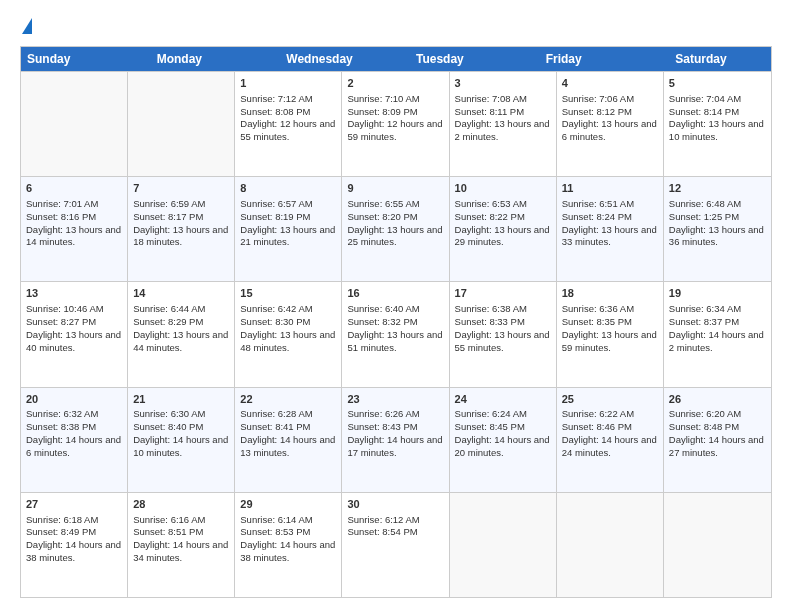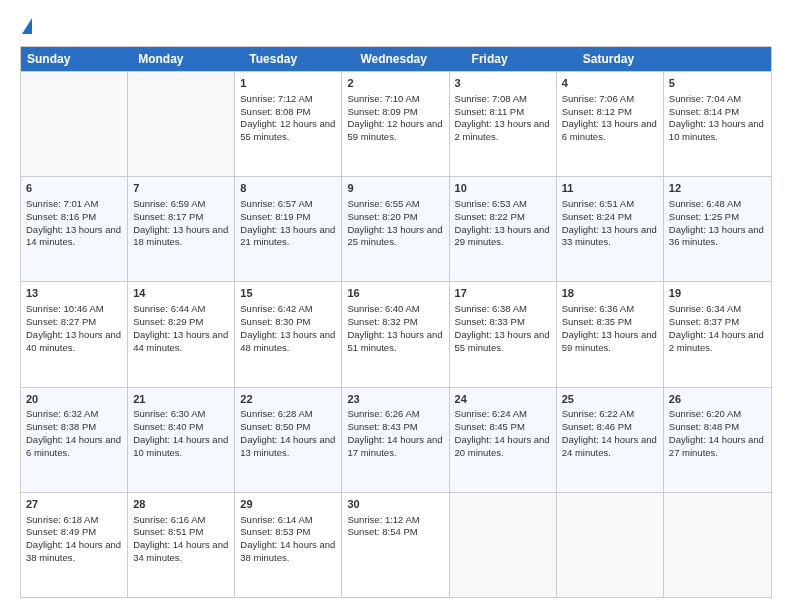--- a/index.html
+++ b/index.html
@@ -66,21 +66,21 @@
       color: #555;
     }
     .calendar {
       flex: 1;
       display: flex;
       flex-direction: column;
       border: 1px solid #ccc;
     }
     .cal-header {
       display: grid;
-      grid-template-columns: repeat(7, 1fr);
+      grid-template-columns: repeat(6, 1fr);
       background: #2a6fc4;
       gap: 28px;
     }
     .cal-header-cell {
       color: #fff;
       font-size: 12px;
       font-weight: bold;
       padding: 5px 6px;
       text-align: left;
     }
@@ -138,22 +138,22 @@
     <div class="title-block">
       <div class="month-title"></div>
       <div class="subtitle"></div>
     </div>
   </div>
 
   <div class="calendar">
     <div class="cal-header" id="cal-header">
         <div class="cal-header-cell">Sunday</div>
         <div class="cal-header-cell">Monday</div>
+        <div class="cal-header-cell">Wednesday</div>
         <div class="cal-header-cell">Tuesday</div>
-        <div class="cal-header-cell">Wednesday</div>
         <div class="cal-header-cell">Friday</div>
         <div class="cal-header-cell">Saturday</div>
       </div>
     <div class="cal-body" id="cal-body">
         <div class="cal-row">
           <div class="cal-cell empty"></div>
           <div class="cal-cell empty"></div>
           <div class="cal-cell"><span class="day-num">1</span><span>Sunrise: 7:12 AM</span><br><span>Sunset: 8:08 PM</span><br><span>Daylight: 12 hours and 55 minutes.</span></div>
           <div class="cal-cell"><span class="day-num">2</span><span>Sunrise: 7:10 AM</span><br><span>Sunset: 8:09 PM</span><br><span>Daylight: 12 hours and 59 minutes.</span></div>
           <div class="cal-cell"><span class="day-num">3</span><span>Sunrise: 7:08 AM</span><br><span>Sunset: 8:11 PM</span><br><span>Daylight: 13 hours and 2 minutes.</span></div>
@@ -174,30 +174,30 @@
           <div class="cal-cell"><span class="day-num">14</span><span>Sunrise: 6:44 AM</span><br><span>Sunset: 8:29 PM</span><br><span>Daylight: 13 hours and 44 minutes.</span></div>
           <div class="cal-cell"><span class="day-num">15</span><span>Sunrise: 6:42 AM</span><br><span>Sunset: 8:30 PM</span><br><span>Daylight: 13 hours and 48 minutes.</span></div>
           <div class="cal-cell"><span class="day-num">16</span><span>Sunrise: 6:40 AM</span><br><span>Sunset: 8:32 PM</span><br><span>Daylight: 13 hours and 51 minutes.</span></div>
           <div class="cal-cell"><span class="day-num">17</span><span>Sunrise: 6:38 AM</span><br><span>Sunset: 8:33 PM</span><br><span>Daylight: 13 hours and 55 minutes.</span></div>
           <div class="cal-cell"><span class="day-num">18</span><span>Sunrise: 6:36 AM</span><br><span>Sunset: 8:35 PM</span><br><span>Daylight: 13 hours and 59 minutes.</span></div>
           <div class="cal-cell"><span class="day-num">19</span><span>Sunrise: 6:34 AM</span><br><span>Sunset: 8:37 PM</span><br><span>Daylight: 14 hours and 2 minutes.</span></div>
         </div>
         <div class="cal-row">
           <div class="cal-cell"><span class="day-num">20</span><span>Sunrise: 6:32 AM</span><br><span>Sunset: 8:38 PM</span><br><span>Daylight: 14 hours and 6 minutes.</span></div>
           <div class="cal-cell"><span class="day-num">21</span><span>Sunrise: 6:30 AM</span><br><span>Sunset: 8:40 PM</span><br><span>Daylight: 14 hours and 10 minutes.</span></div>
-          <div class="cal-cell"><span class="day-num">22</span><span>Sunrise: 6:28 AM</span><br><span>Sunset: 8:50 PM</span><br><span>Daylight: 14 hours and 13 minutes.</span></div>
+          <div class="cal-cell"><span class="day-num">22</span><span>Sunrise: 6:28 AM</span><br><span>Sunset: 8:41 PM</span><br><span>Daylight: 14 hours and 13 minutes.</span></div>
           <div class="cal-cell"><span class="day-num">23</span><span>Sunrise: 6:26 AM</span><br><span>Sunset: 8:43 PM</span><br><span>Daylight: 14 hours and 17 minutes.</span></div>
           <div class="cal-cell"><span class="day-num">24</span><span>Sunrise: 6:24 AM</span><br><span>Sunset: 8:45 PM</span><br><span>Daylight: 14 hours and 20 minutes.</span></div>
           <div class="cal-cell"><span class="day-num">25</span><span>Sunrise: 6:22 AM</span><br><span>Sunset: 8:46 PM</span><br><span>Daylight: 14 hours and 24 minutes.</span></div>
           <div class="cal-cell"><span class="day-num">26</span><span>Sunrise: 6:20 AM</span><br><span>Sunset: 8:48 PM</span><br><span>Daylight: 14 hours and 27 minutes.</span></div>
         </div>
         <div class="cal-row">
           <div class="cal-cell"><span class="day-num">27</span><span>Sunrise: 6:18 AM</span><br><span>Sunset: 8:49 PM</span><br><span>Daylight: 14 hours and 38 minutes.</span></div>
           <div class="cal-cell"><span class="day-num">28</span><span>Sunrise: 6:16 AM</span><br><span>Sunset: 8:51 PM</span><br><span>Daylight: 14 hours and 34 minutes.</span></div>
           <div class="cal-cell"><span class="day-num">29</span><span>Sunrise: 6:14 AM</span><br><span>Sunset: 8:53 PM</span><br><span>Daylight: 14 hours and 38 minutes.</span></div>
-          <div class="cal-cell"><span class="day-num">30</span><span>Sunrise: 1:12 AM</span><br><span>Sunset: 8:54 PM</span><br></div>
+          <div class="cal-cell"><span class="day-num">30</span><span>Sunrise: 6:12 AM</span><br><span>Sunset: 8:54 PM</span><br></div>
           <div class="cal-cell empty"></div>
           <div class="cal-cell empty"></div>
           <div class="cal-cell empty"></div>
         </div>
       </div>
   </div>
 </div>
 
 </body></html>

